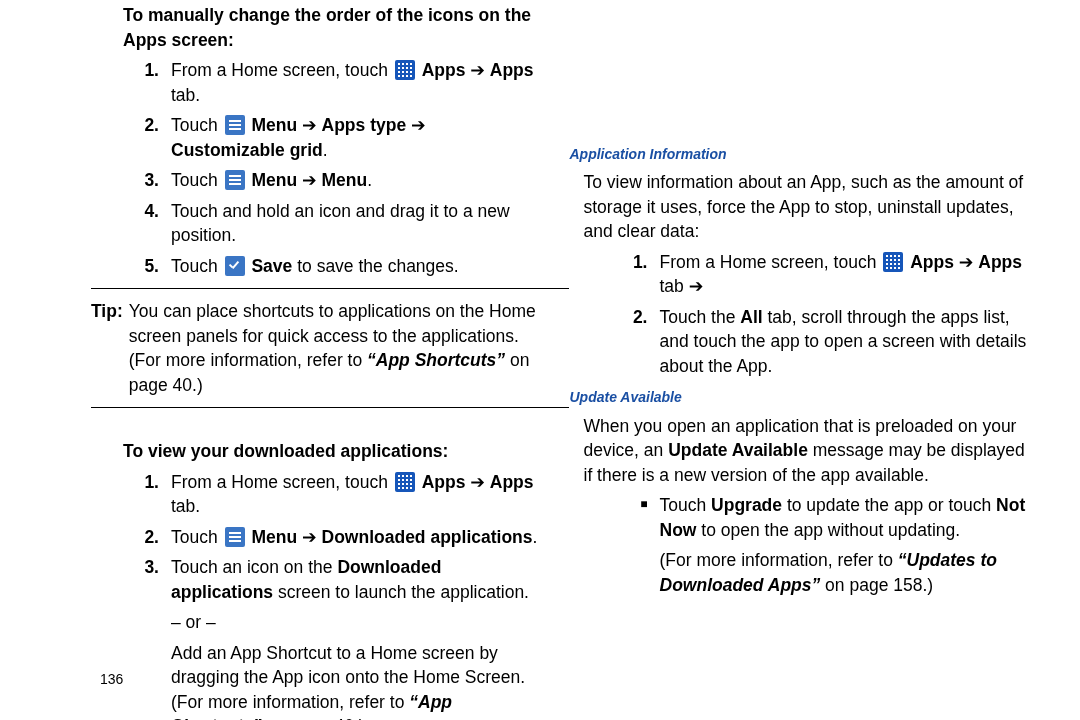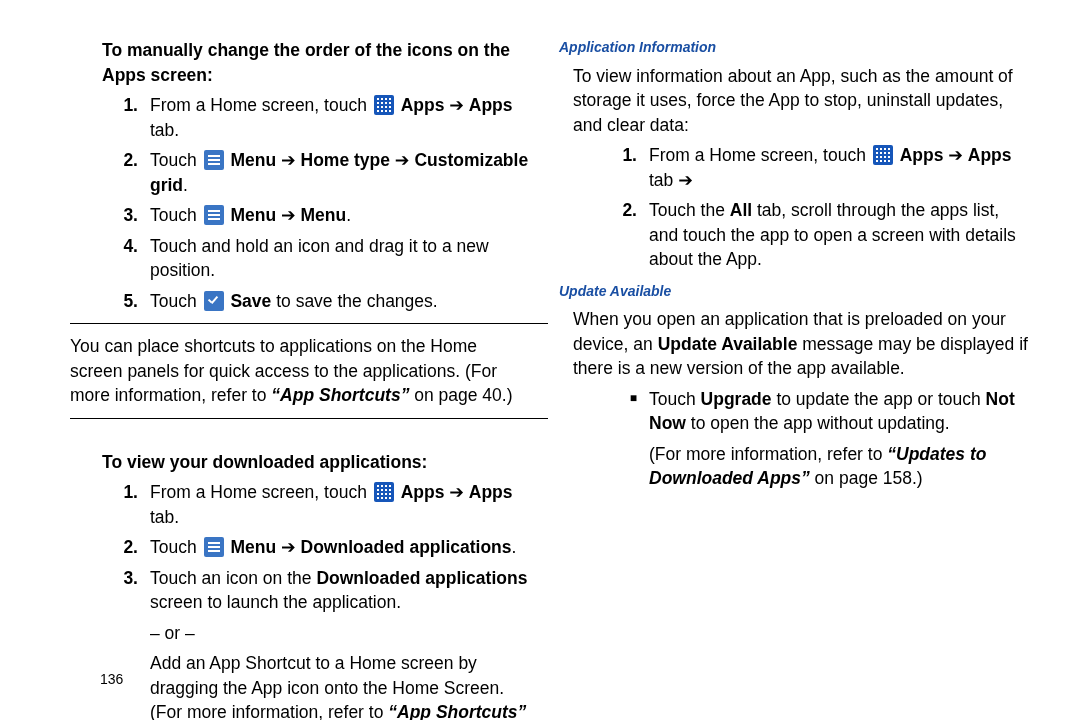--- a/index.html
+++ b/index.html
@@ -8,24 +8,25 @@
     background: #fff;
     width: 1080px;
     height: 720px;
     font-family: Arial, Helvetica, sans-serif;
     color: #000;
     font-size: 17.5px;
     line-height: 1.4;
   }
   .page {
     display: flex;
-    padding: 38px 50px 10px 60px;
+    padding: 38px 50px 10px 81px;
     gap: 28px;
     box-sizing: border-box;
     height: 100%;
+    align-items: center;
   }
   .col {
     flex: 1;
     min-width: 0;
   }
   .numlist {
     list-style: none;
     padding: 0 0 0 58px;
     margin: 2px 0 0 0;
   }
@@ -210,37 +211,38 @@
 <div class="page">
   <div class="col">
     <p class="lead indent">To manually change the order of the icons on the Apps screen:</p>
     <ol class="numlist" id="leftlist1">
         <li>
           <span class="num">1.</span>
           <span class="txt">From a Home screen, touch <span class="icon icon-apps"></span> <b>Apps</b> ➔ <b>Apps</b> tab.</span>
         </li>
         <li>
           <span class="num">2.</span>
-          <span class="txt">Touch <span class="icon icon-menu"></span> <b>Menu</b> ➔ <b>Home type</b> ➔ <b>Customizable grid</b>.</span>
+          <span class="txt">Touch <span class="icon icon-menu"></span> <b>Menu</b> ➔ <b>Apps type</b> ➔ <b>Customizable grid</b>.</span>
         </li>
         <li>
           <span class="num">3.</span>
           <span class="txt">Touch <span class="icon icon-menu"></span> <b>Menu</b> ➔ <b>Menu</b>.</span>
         </li>
         <li>
           <span class="num">4.</span>
           <span class="txt">Touch and hold an icon and drag it to a new position.</span>
         </li>
         <li>
           <span class="num">5.</span>
           <span class="txt">Touch <span class="icon icon-check"></span> <b>Save</b> to save the changes.</span>
         </li>
       </ol>
     <hr class="sep">
     <div class="tip">
+      <span class="lbl">Tip:</span>
       <span class="body">You can place shortcuts to applications on the Home screen panels for quick access to the applications. (For more information, refer to <i><b>“App Shortcuts”</b></i> on page 40.)</span>
     </div>
     <hr class="sep">
     <p class="lead indent" style="margin-top:31px;">To view your downloaded applications:</p>
     <ol class="numlist" id="leftlist2">
         <li>
           <span class="num">1.</span>
           <span class="txt">From a Home screen, touch <span class="icon icon-apps"></span> <b>Apps</b> ➔ <b>Apps</b> tab.</span>
         </li>
         <li>

